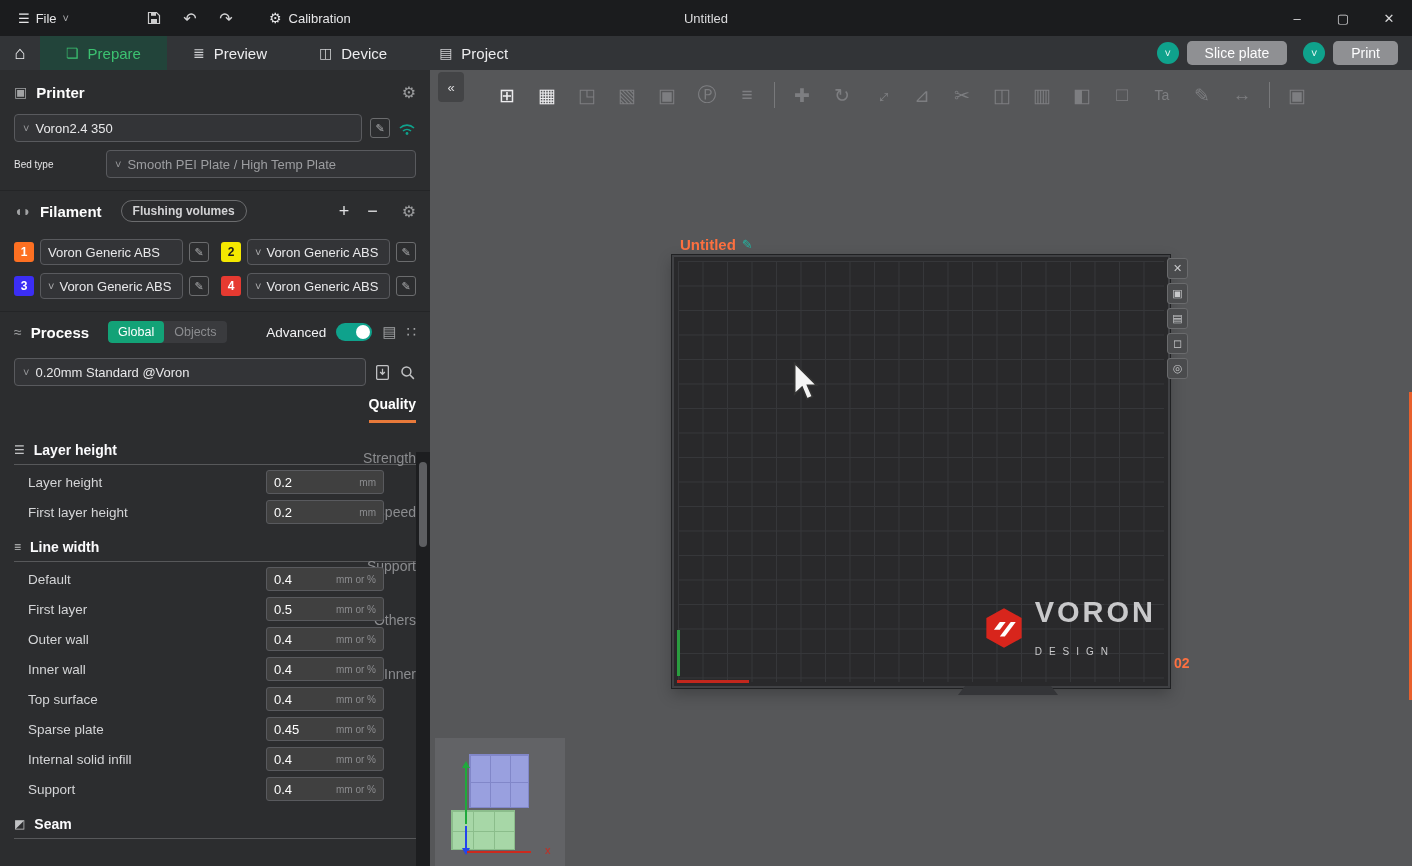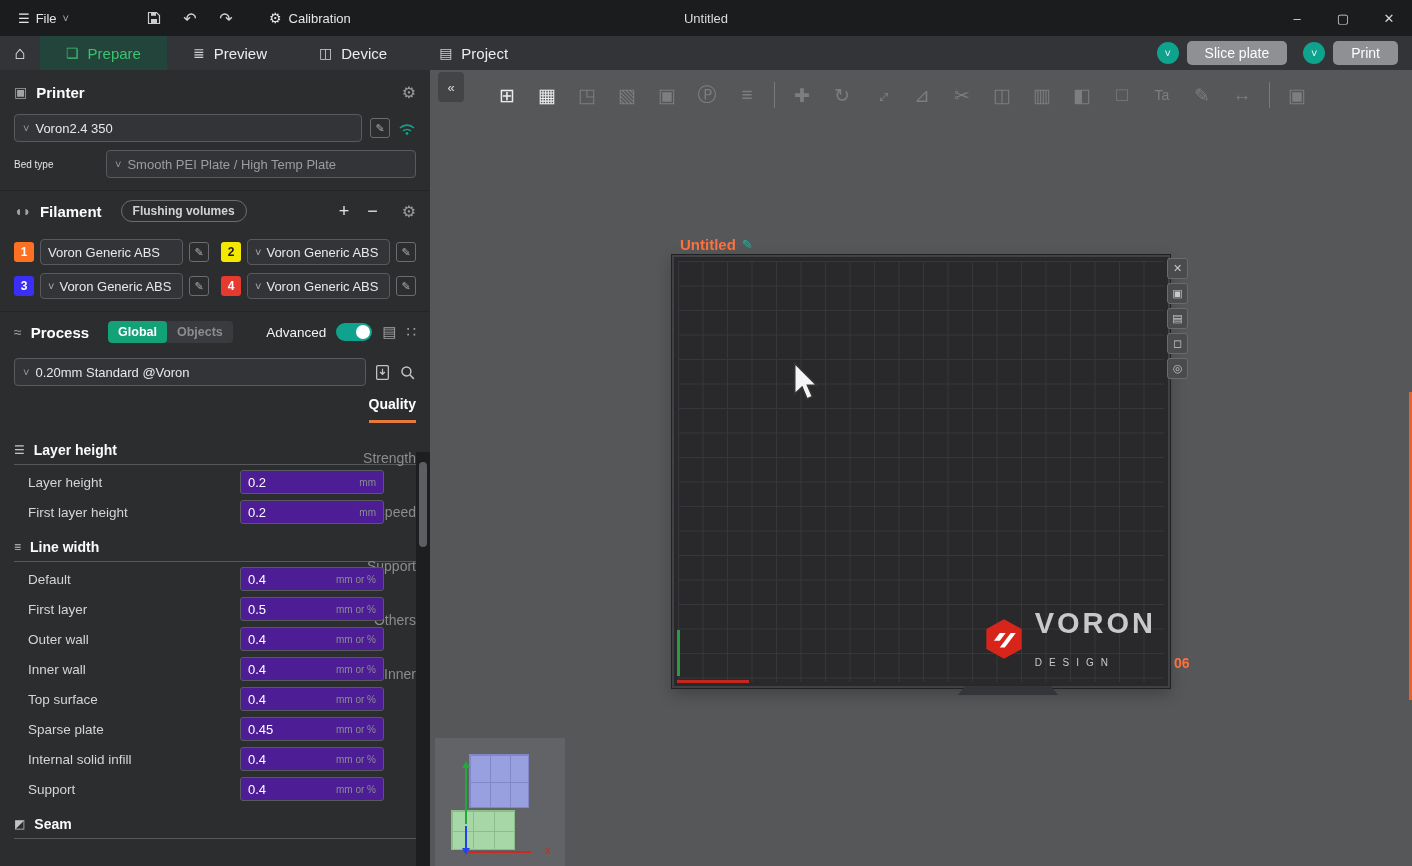--- a/index.html
+++ b/index.html
@@ -62,39 +62,39 @@
   .fil-grid { display:grid; grid-template-columns:1fr 1fr; column-gap:12px; row-gap:8px;
     padding:2px 14px 0 14px; margin-top:6px; }
   .fcell { display:flex; align-items:center; gap:6px; }
   .fbadge { width:20px; height:20px; border-radius:3px; display:flex; align-items:center;
     justify-content:center; font-size:12px; font-weight:bold; color:#fff; flex:none; }
   .fbadge.dark-text { color:#1c1c1c; }
   .ffield { flex:1; min-width:0; height:26px; border:1px solid #595a5e; border-radius:4px;
     background:#333437; display:flex; align-items:center; gap:5px; padding:0 7px; font-size:13px;
     color:#e8e8ea; cursor:pointer; white-space:nowrap; overflow:hidden; }
   .seg-pill { display:flex; align-items:center; background:#3a3b3e; border-radius:4px; overflow:hidden;
-    font-size:12.5px; font-weight:bold; margin-left:10px; }
+    font-size:12.5px; font-weight:normal; margin-left:10px; }
   .seg { padding:4px 10px; color:#8b8c8f; cursor:pointer; }
   .seg.active { background:#13a277; color:#fff; border-radius:4px; }
   .adv-cluster { margin-left:auto; display:flex; align-items:center; gap:10px; font-weight:normal; }
   .adv-label { font-size:13.5px; color:#f2f2f4; }
   .toggle { width:36px; height:18px; border-radius:10px; background:#0fa28c; position:relative; cursor:pointer; }
   .toggle .knob { position:absolute; right:2px; top:2px; width:14px; height:14px; border-radius:50%; background:#fff; }
   .proc-ico { font-size:15px; color:#a2a3a5; cursor:pointer; }
   .svg-btn { display:flex; align-items:center; justify-content:center; cursor:pointer; }
   .ptabs { display:flex; align-items:flex-end; gap:27px; padding:0 14px; height:34px; margin-top:10px;
     font-size:14px; color:#8b8c8f;flex-direction:column; }
   .ptab { padding-bottom:8px; cursor:pointer; border-bottom:3px solid transparent; }
   .ptab.active { color:#ffffff; font-weight:bold; border-bottom-color:#e8793a; }
   .group-h { display:flex; align-items:center; gap:9px; margin:12px 14px 2px 14px; padding-bottom:6px;
     border-bottom:1px solid #57585a; font-size:14px; font-weight:bold; color:#fbfbfd; }
   .group-h .g-ico { font-size:12px; color:#c2c3c5; font-weight:normal; }
   .srow { display:flex; align-items:center; height:30px; padding-left:28px; padding-right:46px; }
   .slabel { flex:1; font-size:13.5px; color:#d4d5d7; }
-  .sfield { width:144px; height:24px; background:#4c1d95; border:1px solid #595a5e; border-radius:3px;
+  .sfield { width:118px; height:24px; background:#404040; border:1px solid #595a5e; border-radius:3px;
     display:flex; align-items:center; padding:0 7px; gap:4px; cursor:text; }
   .sval { flex:1; font-size:13px; color:#ffffff; }
   .sunit { font-size:10px; color:#8b8c8f; white-space:nowrap; }
   .side-scroll { position:absolute; right:0; top:382px; width:14px; height:414px; background:#1d1e20; }
   .side-thumb { position:absolute; left:3px; top:10px; width:8px; height:85px; border-radius:4px; background:#5d5e61; cursor:pointer; }
 
   
   .main { position:absolute; left:430px; top:70px; width:982px; height:796px; background:#565759; overflow:hidden; }
   .collapse-tab { position:absolute; left:8px; top:2px; width:26px; height:30px; background:#434446;
     border-radius:4px; color:#dcdcde; display:flex; align-items:center; justify-content:center;
@@ -114,21 +114,21 @@
   .plate { position:absolute; left:242px; top:185px; width:498px; height:433px; background:#29292b;
     border:2px solid #404144; box-shadow:0 0 0 1px #202123, 0 6px 14px rgba(0,0,0,0.25); }
   .plate-grid { position:absolute; inset:4px;
     background-image:linear-gradient(#36373a 1px, transparent 1px),
                      linear-gradient(90deg, #36373a 1px, transparent 1px);
     background-size:24.5px 24.5px; }
   .axis-y { position:absolute; left:3px; bottom:10px; width:3px; height:46px; background:#2a9d3f; }
   .axis-x { position:absolute; left:3px; bottom:3px; width:72px; height:3px; background:#c3271d; }
   .plate-handle { position:absolute; right:110px; bottom:-9px; width:100px; height:9px; background:#343538;
     clip-path:polygon(7% 0, 93% 0, 100% 100%, 0 100%); }
-  .plate-logo { position:absolute; right:12px; bottom:18px; display:flex; align-items:center; gap:10px; }
+  .plate-logo { position:absolute; right:12px; bottom:29px; display:flex; align-items:center; gap:10px; }
   .logo-txt { display:flex; flex-direction:column; line-height:1; }
   .logo-title { font-size:29px; font-weight:bold; letter-spacing:3px; color:#c9c9cb; }
   .logo-sub { font-size:10px; letter-spacing:7px; color:#c9c9cb; margin-top:20px; }
   .plate-icons { position:absolute; left:737px; top:188px; display:flex; flex-direction:column; gap:4px; }
   .picon { width:21px; height:21px; border:1px solid #6a6b6d; border-radius:3px; background:#4a4b4d;
     color:#c8c9cb; display:flex; align-items:center; justify-content:center; font-size:11px; cursor:pointer; }
   .plate-number { position:absolute; left:744px; top:585px; color:#fd7040; font-weight:bold; font-size:14px; }
 
   .cursor { position:absolute; left:362px; top:292px; pointer-events:none; }
 
@@ -503,21 +503,21 @@
     </div>
 
     <div class="plate-icons">
       <div class="picon">✕</div>
       <div class="picon">▣</div>
       <div class="picon">▤</div>
       <div class="picon">◻</div>
       <div class="picon">◎</div>
     </div>
 
-    <div class="plate-number">06</div>
+    <div class="plate-number">02</div>
 
     <div class="miniview">
       <div class="mv-blue"></div>
       <div class="mv-green"></div>
       <div class="mv-ax-g"></div>
       <div class="mv-ax-b"></div>
       <div class="mv-ax-r"></div>
       <div class="mv-x-label">x</div>
     </div>
 

